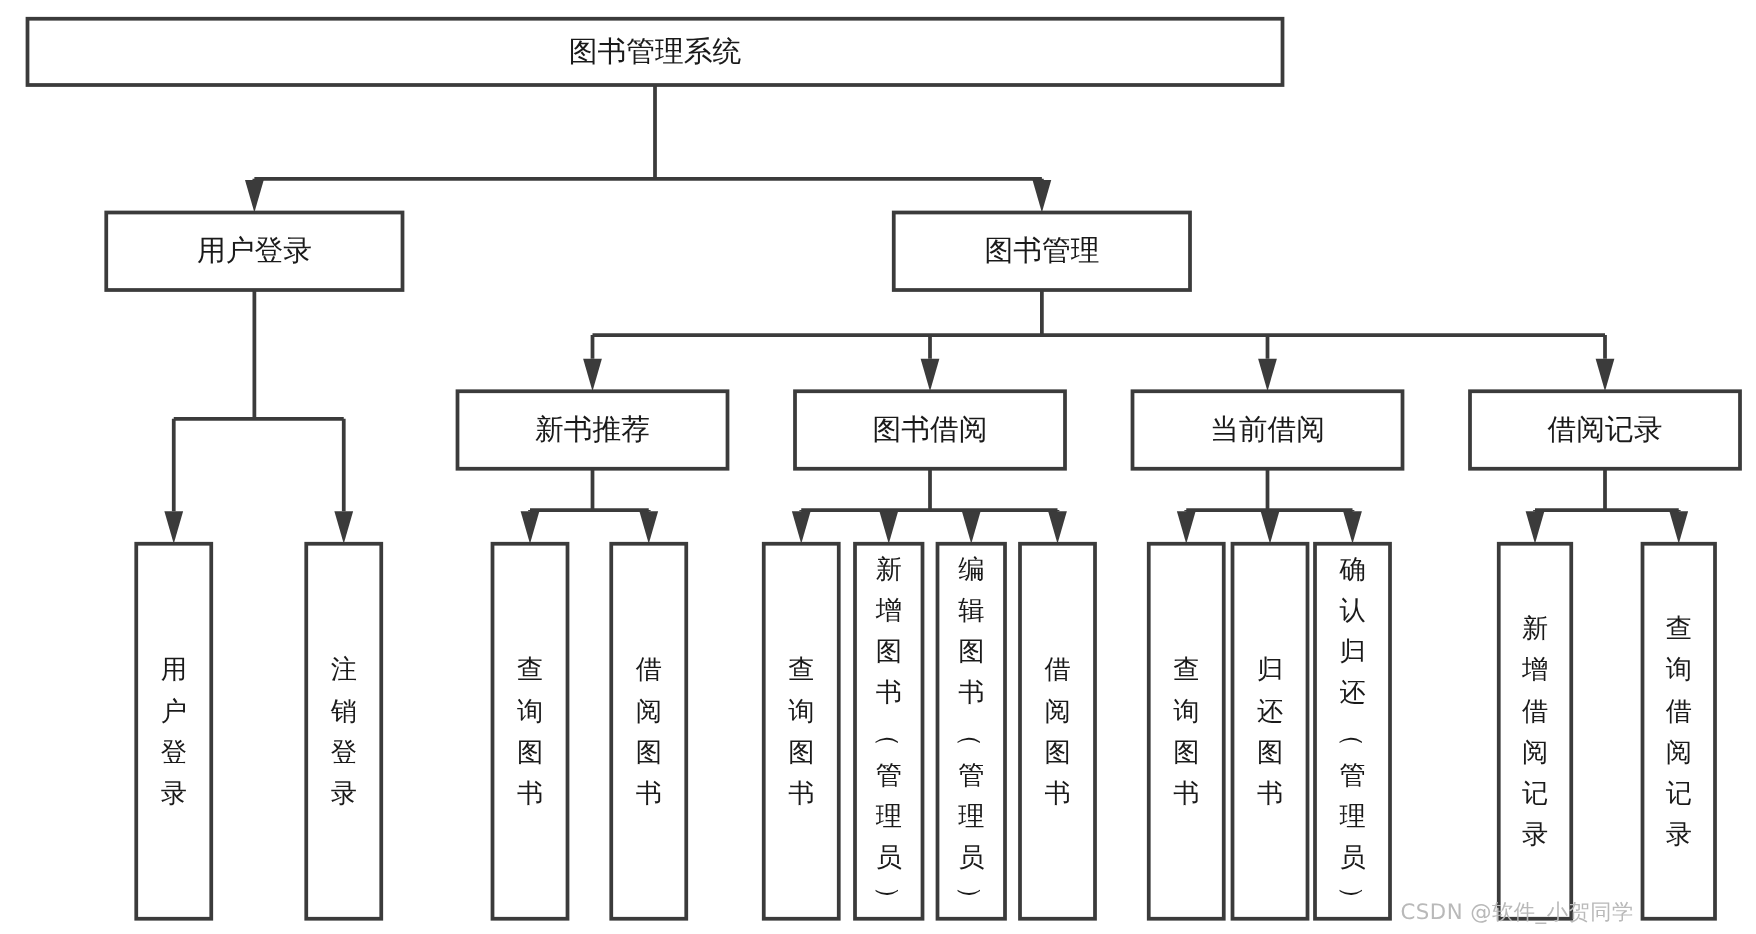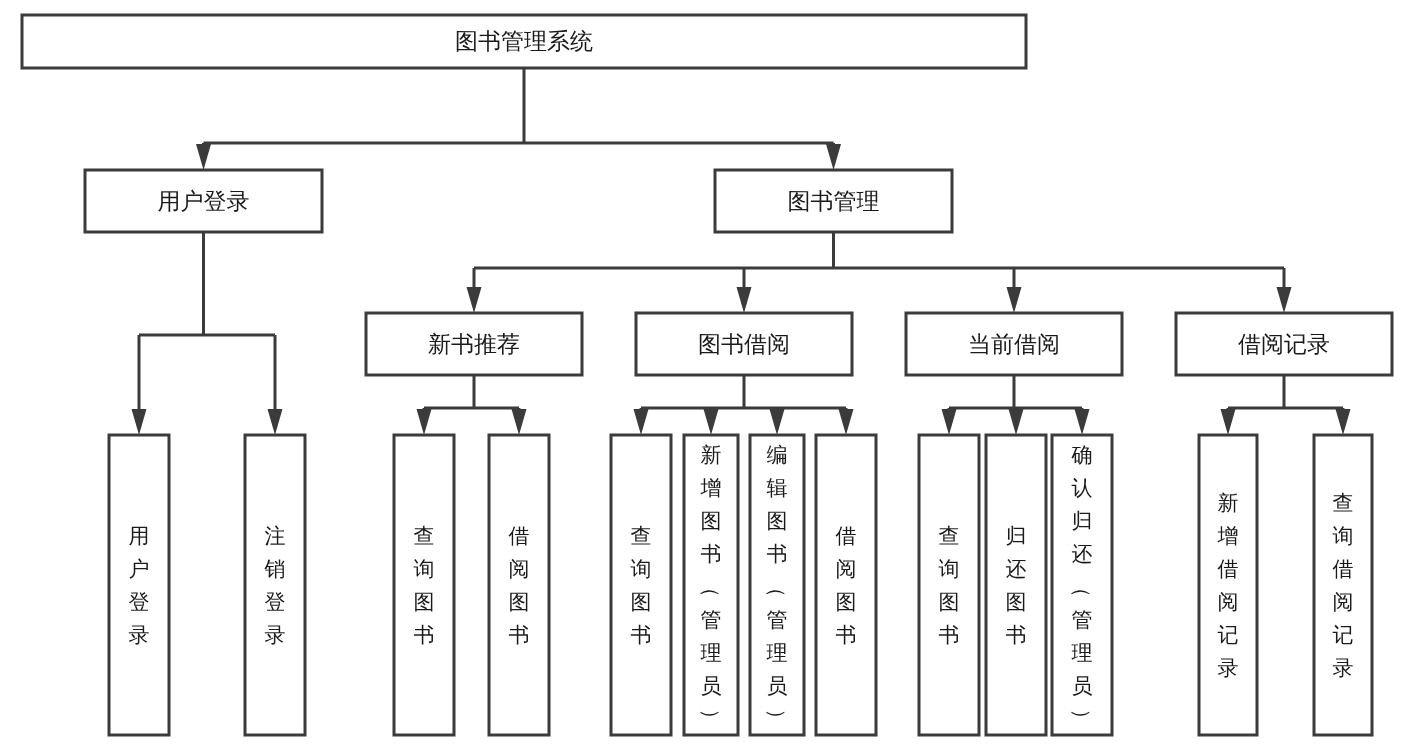--- a/index.html
+++ b/index.html
@@ -276,13 +276,14 @@
           <text x="1339" y="502.5" class="vchar" dy="0.34em">查</text>
           <text x="1339" y="535.5" class="vchar" dy="0.34em">询</text>
           <text x="1339" y="568.5" class="vchar" dy="0.34em">借</text>
           <text x="1339" y="601.5" class="vchar" dy="0.34em">阅</text>
           <text x="1339" y="634.5" class="vchar" dy="0.34em">记</text>
           <text x="1339" y="667.5" class="vchar" dy="0.34em">录</text>
           <title>查询借阅记录</title>
         </g>
       </g>
   </svg>
+  <div class="watermark-text">CSDN @软件_小贺同学</div>
 </div>
 
 </body></html>

